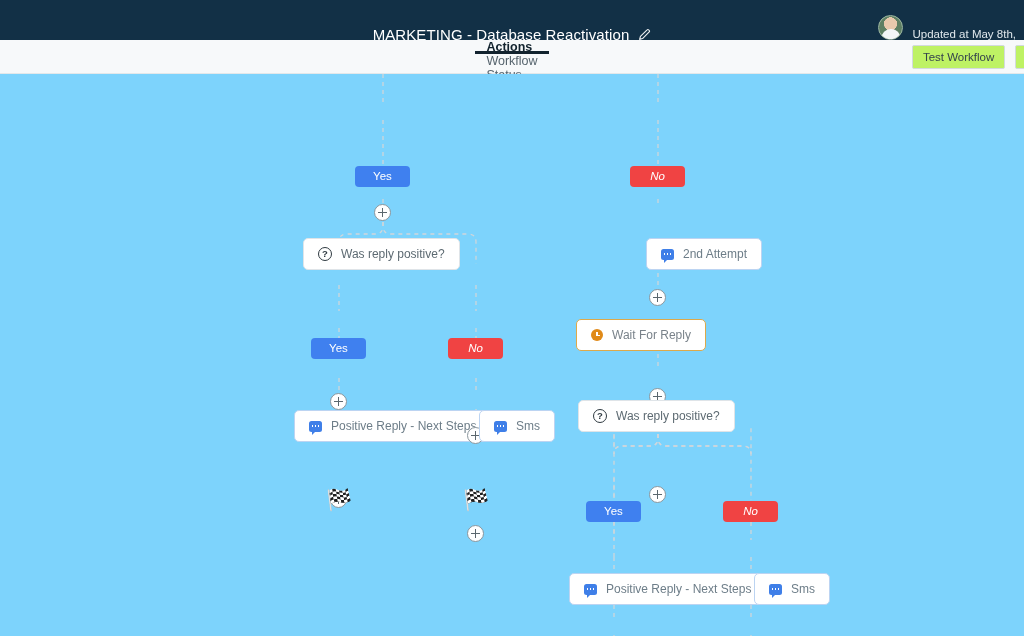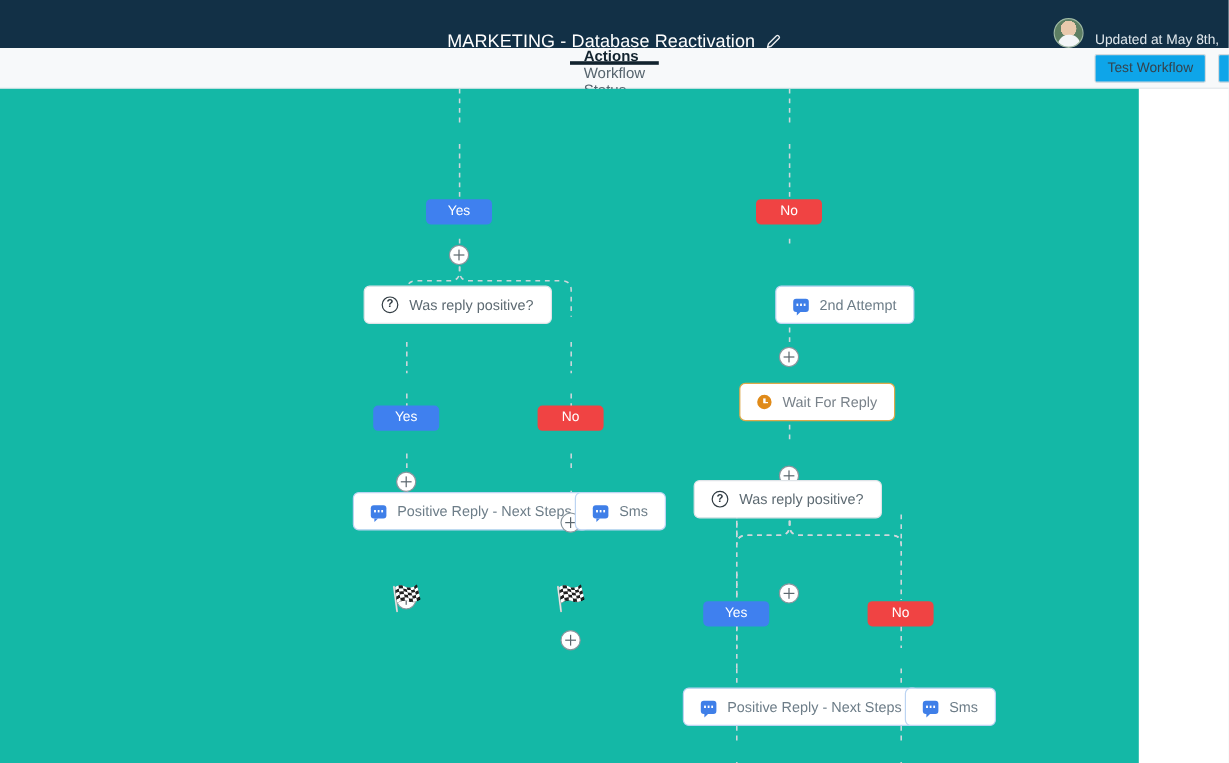--- a/index.html
+++ b/index.html
@@ -119,37 +119,37 @@
   .tabbar-actions {
     position: absolute;
     right: -28px;
     top: 0;
     height: 34px;
     display: flex;
     align-items: center;
     gap: 10px;
   }
   .btn-outline {
-    background: #0ea5e9;
+    background: #bef264;
     border: 1px solid #d3dade;
     border-radius: 2px;
     font-size: 11.5px;
     color: #34434d;
     padding: 5px 10px;
     white-space: nowrap;
     cursor: pointer;
     font-family: "Liberation Sans", sans-serif;
   }
 
   
   .canvas {
     position: relative;
-    width: 949px;
+    width: 1024px;
     height: 562px;
-    background: #14b8a6;
+    background: #7dd3fc;
     overflow: hidden;
   }
 
   
   .connectors {
     position: absolute;
     left: 0; top: 0;
     width: 1024px;
     height: 562px;
     pointer-events: none;
@@ -163,21 +163,21 @@
     color: #ffffff;
     font-size: 11.5px;
     text-align: center;
     line-height: 21px;
     height: 21px;
     width: 55px;
     cursor: pointer;
     user-select: none;
   }
   .badge.yes { background: #3f80ef; }
-  .badge.no  { background: #f04343; }
+  .badge.no  { background: #f04343; font-style: italic; }
 
   .plus {
     width: 17px;
     height: 17px;
     border-radius: 50%;
     border: 1.2px solid #8a969d;
     background: #ffffff;
     cursor: pointer;
     position: relative;
   }
@@ -390,21 +390,21 @@
 
   <div class="node card sms" style="left:602px; top:164px;">
     <span class="icon-chat">
         <i></i>
       </span>
     <span>2nd Attempt</span>
   </div>
 
   <div class="node plus" style="left:649px; top:212px;"></div>
 
-  <div class="node card wait" style="left:616px; top:245px;">
+  <div class="node card wait" style="left:576px; top:245px;">
     <span class="icon-clock"></span>
     <span>Wait For Reply</span>
   </div>
 
   <div class="node plus" style="left:649px; top:293px;"></div>
 
   <div class="node card cond" style="left:578px; top:326px;">
     <span class="icon-q">?</span>
     <span>Was reply positive?</span>
   </div>

